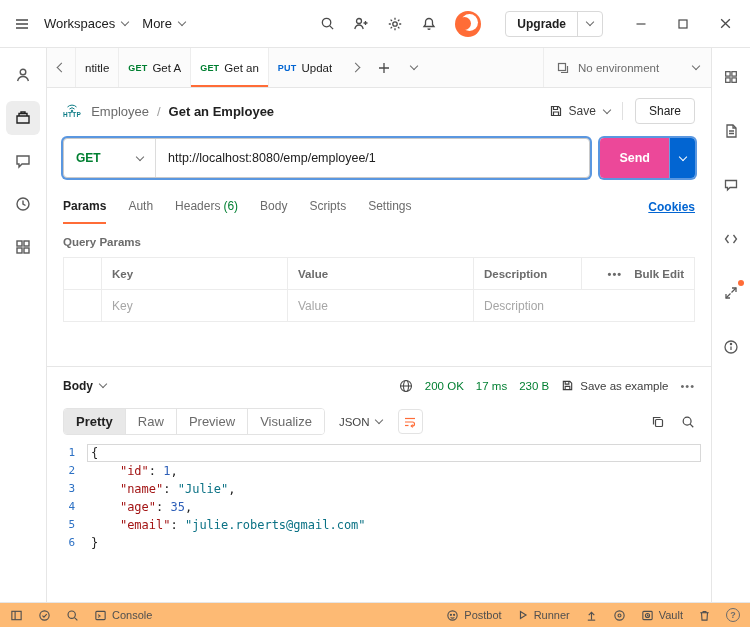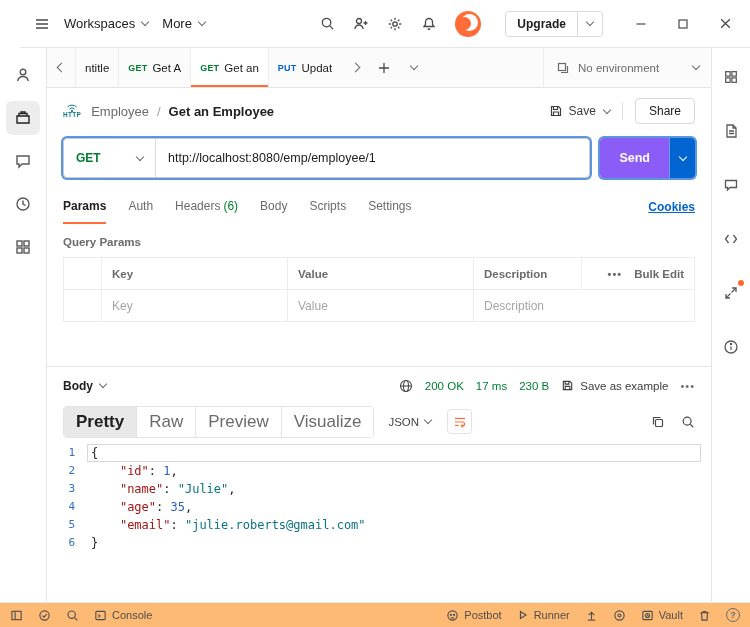--- a/index.html
+++ b/index.html
@@ -1,21 +1,21 @@
 <!DOCTYPE html>
 <html><head>
 <meta charset="utf-8">
 <style>
   *{margin:0;padding:0;box-sizing:border-box;}
   html,body{width:750px;height:627px;}
   body{font-family:"Liberation Sans",sans-serif;font-size:12px;color:#212121;background:#fff;overflow:hidden;}
   .app{width:750px;height:627px;display:flex;flex-direction:column;background:#fff;}
 
   
-  .topbar{height:48px;min-height:48px;display:flex;align-items:center;border-bottom:1px solid #e6e6e6;padding:0 14px;gap:14px;margin-left:20px;}
+  .topbar{height:48px;min-height:48px;display:flex;align-items:center;border-bottom:1px solid #e6e6e6;padding:0 14px;gap:14px;}
   .icon-btn{display:inline-flex;align-items:center;justify-content:center;color:#4a4a4a;cursor:pointer;background:none;border:none;}
   .menu-label{display:flex;align-items:center;gap:7px;font-size:13px;color:#212121;cursor:pointer;}
   .chev{width:6px;height:6px;border-right:1.4px solid #6b6b6b;border-bottom:1.4px solid #6b6b6b;transform:rotate(45deg);display:inline-block;margin-top:-3px;}
   .chev.white{border-color:#fff;}
   .chev-left{width:7px;height:7px;border-left:1.6px solid #6b6b6b;border-bottom:1.6px solid #6b6b6b;transform:rotate(45deg);display:inline-block;}
   .chev-right{width:7px;height:7px;border-top:1.6px solid #6b6b6b;border-right:1.6px solid #6b6b6b;transform:rotate(45deg);display:inline-block;}
   .top-icons{display:flex;align-items:center;gap:18px;margin-left:auto;}
   .logo{width:26px;height:26px;border-radius:50%;background:#ff6c37;position:relative;overflow:hidden;flex:none;}
   .logo::after{content:"";position:absolute;width:17px;height:17px;border-radius:50%;background:#fff;top:3px;left:6px;}
   .logo::before{content:"";position:absolute;width:13px;height:13px;border-radius:50%;background:#ff6c37;top:6px;left:3px;z-index:2;}
@@ -59,21 +59,21 @@
   .save-btn{display:flex;align-items:center;gap:6px;color:#3d3d3d;cursor:pointer;font-size:12px;}
   .v-div{width:1px;height:18px;background:#e0e0e0;margin:0 4px;}
   .share-btn{border:1px solid #d9d9d9;border-radius:4px;background:#fff;padding:5px 13px;font-size:12px;color:#212121;cursor:pointer;font-family:inherit;}
 
   
   .req-row{margin:4px 16px 12px;display:flex;gap:10px;height:40px;min-height:40px;}
   .url-group{flex:1;display:flex;border:1px solid #c9c9c9;border-radius:4px;box-shadow:0 0 0 2px #5a97e0;background:#fff;}
   .method-select{width:92px;display:flex;align-items:center;justify-content:space-between;padding:0 12px;border-right:1px solid #dcdcdc;color:#007f31;font-weight:700;font-size:12px;cursor:pointer;}
   .url-input{flex:1;border:none;outline:none;padding:4px 12px;font-size:12.5px;color:#212121;font-family:inherit;background:transparent;}
   .send-group{display:flex;border-radius:4px;box-shadow:0 0 0 2px #5a97e0;}
-  .send-main{background:#8b5cf6;color:#fff;font-weight:600;font-size:12.5px;padding:0 19px;display:flex;align-items:center;border:none;border-radius:4px 0 0 4px;cursor:pointer;font-family:inherit;}
+  .send-main{background:#ec4899;color:#fff;font-weight:600;font-size:12.5px;padding:0 19px;display:flex;align-items:center;border:none;border-radius:4px 0 0 4px;cursor:pointer;font-family:inherit;}
   .send-chev{background:#0265d2;border:none;border-left:1px solid rgba(255,255,255,.4);border-radius:0 4px 4px 0;width:26px;display:flex;align-items:center;justify-content:center;cursor:pointer;}
 
   
   .req-tabs{display:flex;align-items:center;padding:0 16px;gap:22px;height:34px;min-height:34px;}
   .req-tab{font-size:12px;color:#6b6b6b;cursor:pointer;height:100%;display:flex;align-items:center;gap:3px;border-bottom:2px solid transparent;}
   .req-tab.active{color:#212121;font-weight:600;border-bottom-color:#ff6c37;}
   .req-tab .count{color:#007f31;}
   .cookies{margin-left:auto;color:#0265d2;font-weight:600;font-size:12px;cursor:pointer;text-decoration:underline;}
 
   
@@ -93,21 +93,21 @@
 
   
   .resp-head{height:37px;min-height:37px;display:flex;align-items:center;padding:0 16px;gap:8px;}
   .body-dd{display:flex;align-items:center;gap:7px;font-size:12px;font-weight:600;color:#212121;cursor:pointer;}
   .resp-meta{margin-left:auto;display:flex;align-items:center;gap:12px;}
   .m-green{color:#007f31;font-size:11.5px;}
   .sae{display:flex;align-items:center;gap:6px;font-size:11.5px;color:#3d3d3d;cursor:pointer;}
   .resp-more{color:#6b6b6b;font-size:11px;letter-spacing:1px;cursor:pointer;}
   .resp-toolbar{height:35px;min-height:35px;display:flex;align-items:center;padding:0 16px;gap:10px;}
   .seg{display:flex;border:1px solid #e3e3e3;border-radius:4px;overflow:hidden;}
-  .seg-item{padding:5px 12px;font-size:17px;color:#6b6b6b;background:#fff;cursor:pointer;border-right:1px solid #e3e3e3;}
+  .seg-item{padding:5px 12px;font-size:13px;color:#6b6b6b;background:#fff;cursor:pointer;border-right:1px solid #e3e3e3;}
   .seg-item:last-child{border-right:none;}
   .seg-item.active{background:#e8e8e8;color:#212121;font-weight:600;}
   .json-dd{display:flex;align-items:center;gap:6px;font-size:11.5px;color:#444;margin-left:4px;cursor:pointer;}
   .wrap-btn{width:25px;height:25px;border:1px solid #e3e3e3;border-radius:4px;display:flex;align-items:center;justify-content:center;margin-left:6px;cursor:pointer;background:#fff;}
   .tool-right{margin-left:auto;display:flex;align-items:center;gap:16px;color:#4a4a4a;}
 
   
   .code-area{flex:1;overflow:hidden;font-family:"DejaVu Sans Mono","Liberation Mono",monospace;font-size:12px;padding-top:5px;}
   .code-line{display:flex;height:18px;line-height:18px;}
   .ln{width:40px;text-align:right;padding-right:12px;color:#2d71c4;font-size:11px;flex:none;}

